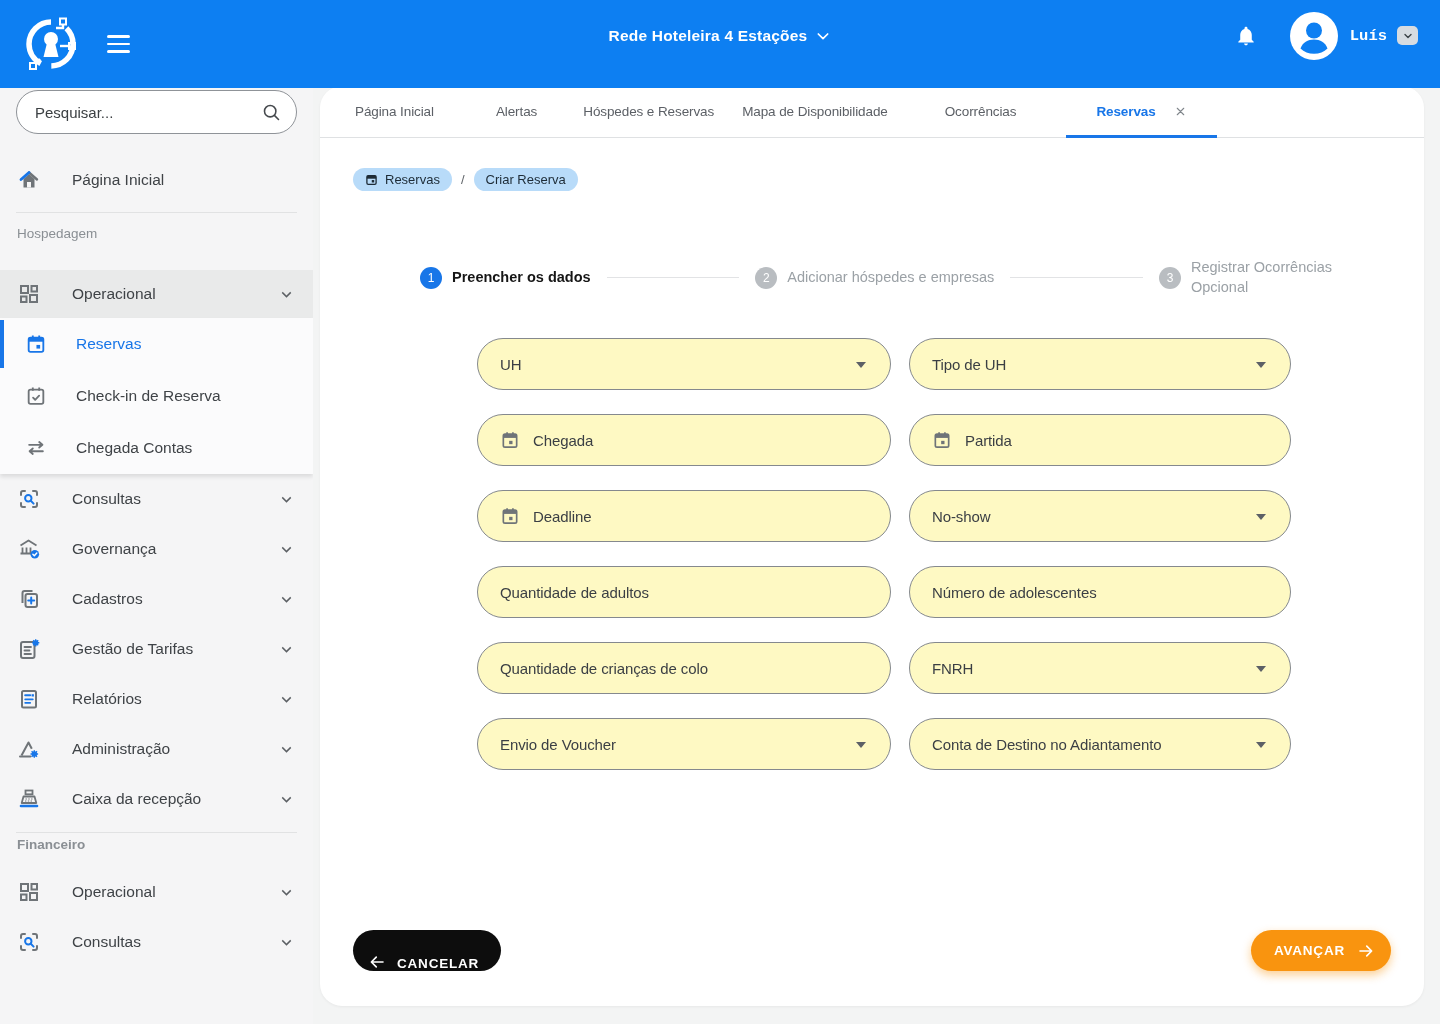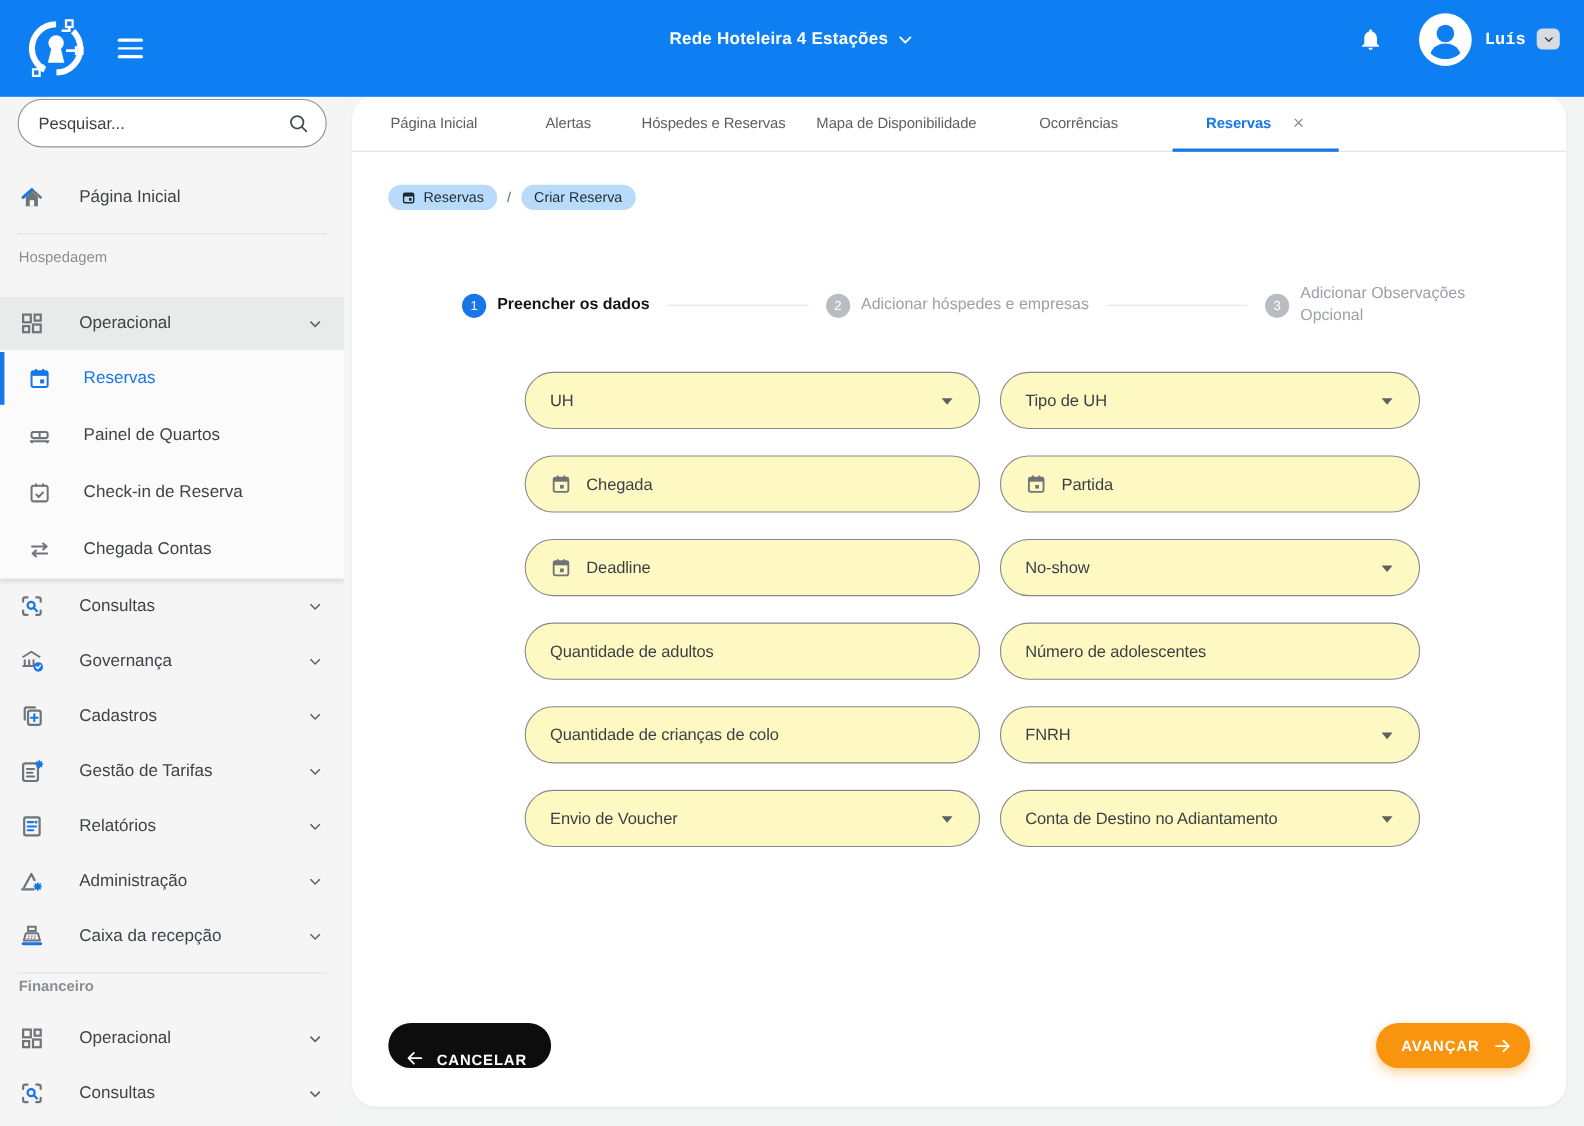--- a/index.html
+++ b/index.html
@@ -211,29 +211,20 @@
             <rect x="4" y="5" width="16" height="4.5" fill="#1876e8"></rect>
             <path d="M8.5 2.8v3.4 M15.5 2.8v3.4" stroke="#1876e8" stroke-width="2"></path>
             <rect x="12.5" y="13" width="4" height="4" fill="#1876e8"></rect>
           </svg>
         </span>
         <span class="nlabel">Reservas</span>
       </div>
       <div class="sub-row">
         <span class="nicon">
           <svg width="22" height="22" viewBox="0 0 24 24" fill="none" stroke="#6f7478" stroke-width="2">
-            <rect x="4" y="8.5" width="16" height="6" rx="2"></rect>
-            <path d="M2.5 17.5h19 M4.5 17.5v2.2 M19.5 17.5v2.2 M12 8.5v6"></path>
-          </svg>
-        </span>
-        <span class="nlabel">Painel de Quartos</span>
-      </div>
-      <div class="sub-row">
-        <span class="nicon">
-          <svg width="22" height="22" viewBox="0 0 24 24" fill="none" stroke="#6f7478" stroke-width="2">
             <rect x="4" y="5" width="16" height="15.5" rx="2"></rect>
             <path d="M8.5 2.8v3.4 M15.5 2.8v3.4"></path>
             <path d="M8.8 13.8l2.3 2.3 4.3-4.5" stroke-linecap="round" stroke-linejoin="round"></path>
           </svg>
         </span>
         <span class="nlabel">Check-in de Reserva</span>
       </div>
       <div class="sub-row">
         <span class="nicon">
           <svg width="22" height="22" viewBox="0 0 24 24" fill="none" stroke="#6f7478" stroke-width="2" stroke-linecap="round" stroke-linejoin="round">
@@ -451,21 +442,21 @@
         </div>
         <div class="step-line"></div>
         <div class="step">
           <span class="step-circle">2</span>
           <span class="step-label">Adicionar hóspedes e empresas</span>
         </div>
         <div class="step-line"></div>
         <div class="step">
           <span class="step-circle">3</span>
           <span class="step-label">
-            <span style="display:block;">Adicionar Observações</span>
+            <span style="display:block;">Registrar Ocorrências</span>
             <span class="step-sub" style="display:block;">Opcional</span>
           </span>
         </div>
       </div>
 
       <div class="form-grid">
 
         <div class="field">
           <span class="flabel">UH</span>
           <span class="caret"></span>

